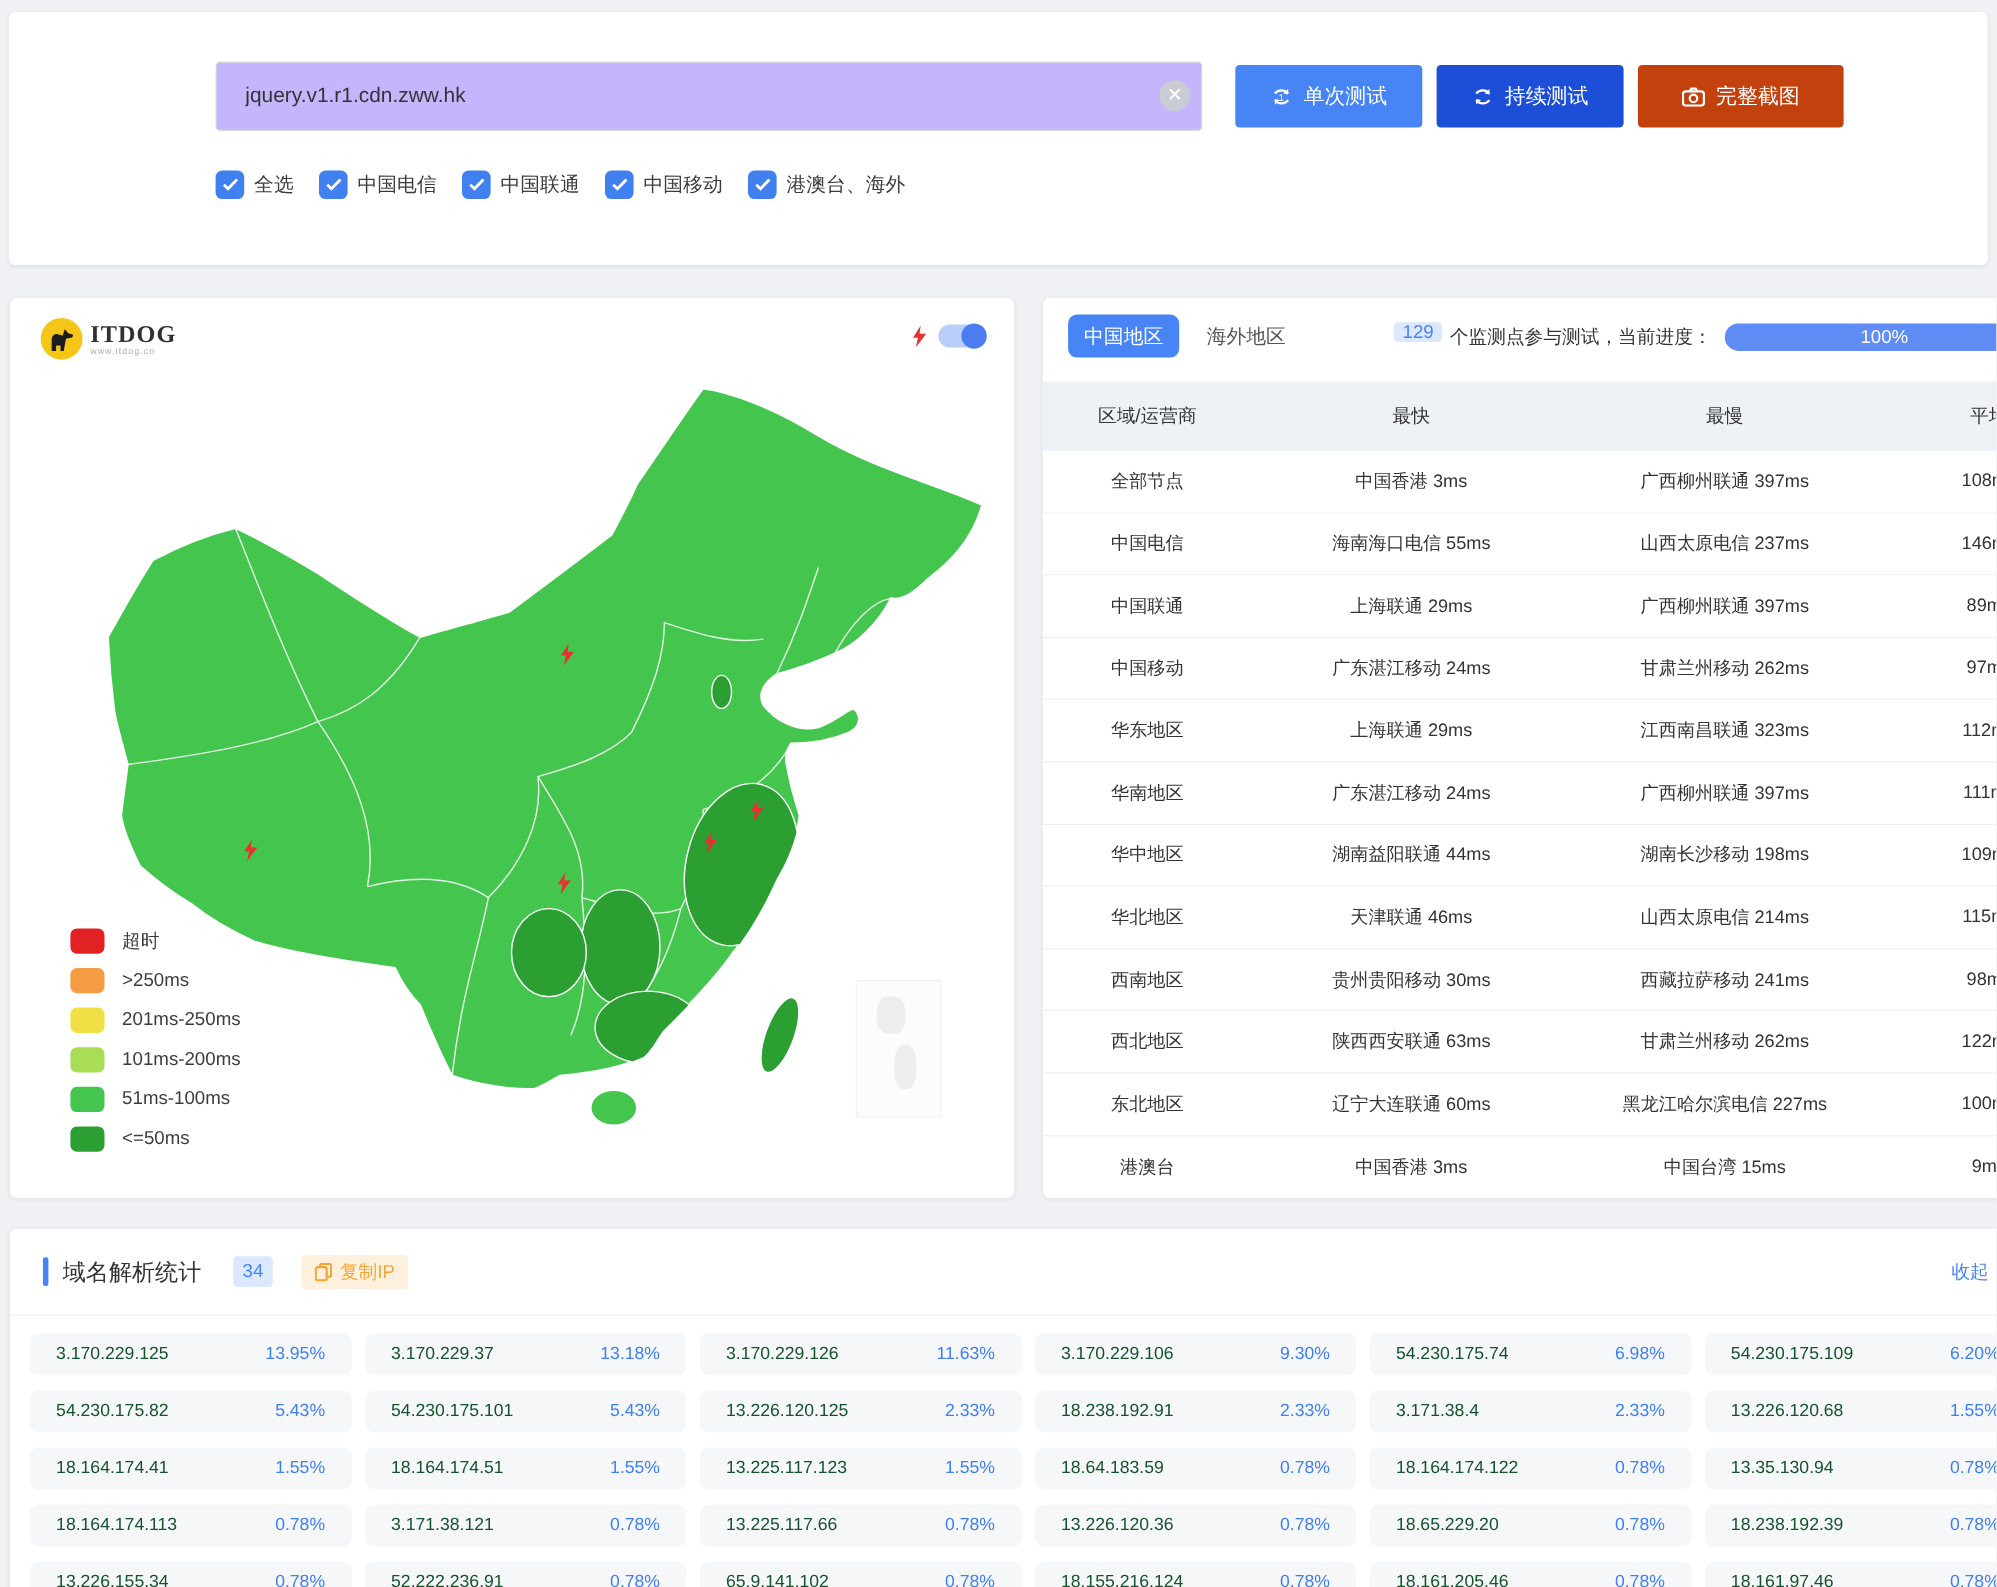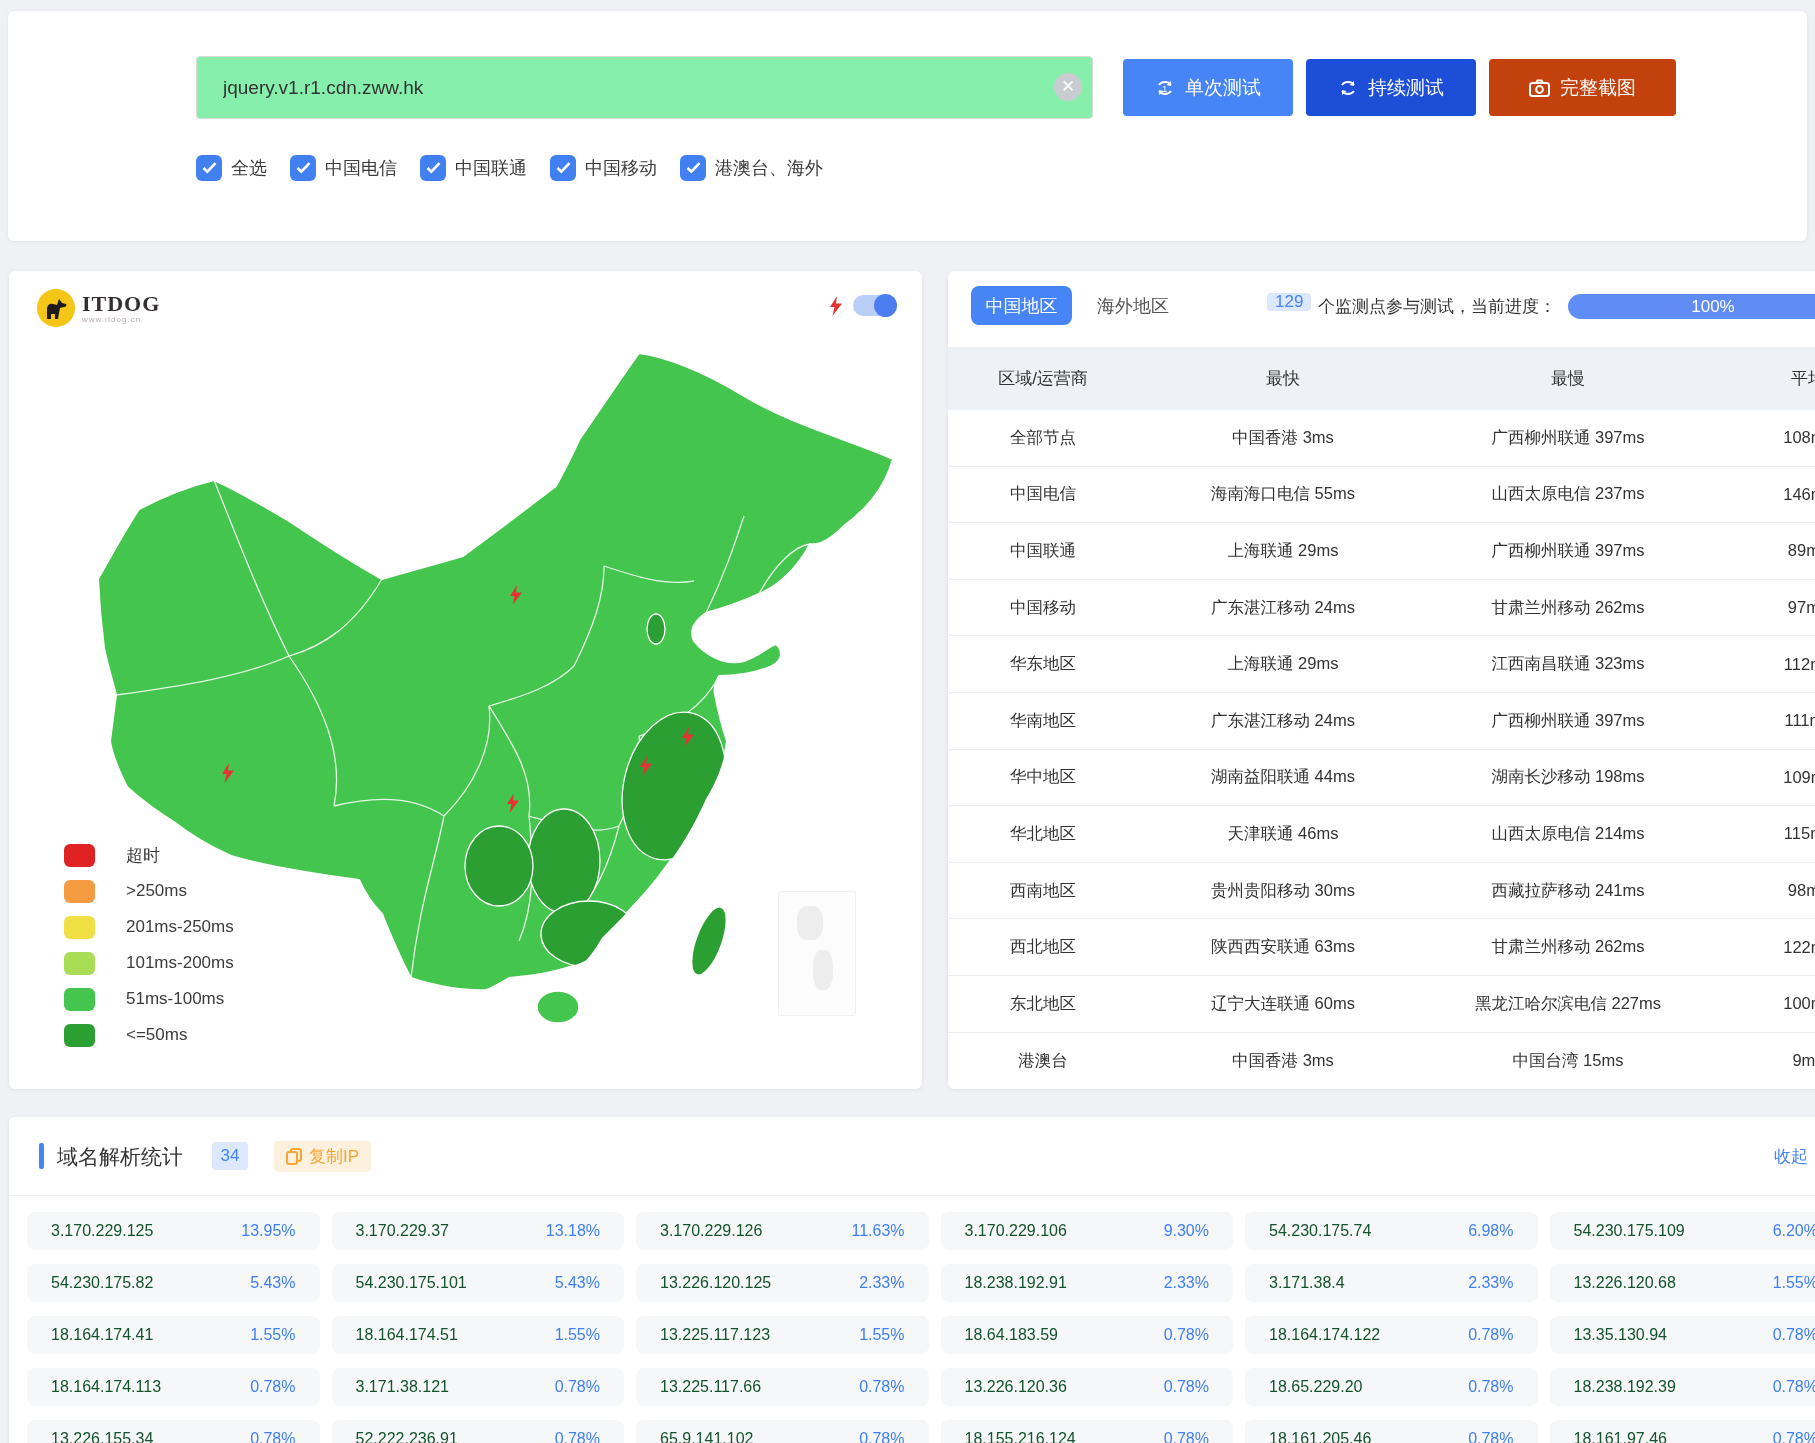--- a/index.html
+++ b/index.html
@@ -5,21 +5,21 @@
   * { margin:0; padding:0; box-sizing:border-box; }
   html,body { width:1815px; height:1443px; }
   body { font-family:"Liberation Sans","DejaVu Sans",sans-serif; color:#333; background:#eff1f5; }
   #page { position:relative; width:1815px; height:1443px; overflow:hidden; background:#eff1f5; }
   .card { position:absolute; background:#fff; border-radius:6px; box-shadow:0 1px 4px rgba(0,0,0,.07); }
 
   
   .top-card { left:8px; top:11px; width:1799px; height:230px; }
   .search-input { position:absolute; left:188px; top:45px; width:897px; height:63px;
     border:1px solid #d9d9d9; border-radius:4px; font-size:19px; color:#333; padding:0 60px 0 26px;
-    font-family:inherit; outline:none; background:#86efac; }
+    font-family:inherit; outline:none; background:#c4b5fd; }
   .clear-btn { position:absolute; left:1046px; top:62px; width:28px; height:28px; border-radius:50%;
     background:#c9ccd2; color:#fff; font-size:17px; line-height:28px; text-align:center; cursor:pointer; }
   .btn { position:absolute; top:48px; height:57px; border:none; border-radius:4px; color:#fff;
     font-size:19px; font-family:inherit; display:flex; align-items:center; justify-content:center; gap:10px; cursor:pointer; }
   .btn svg { display:block; }
   .btn-single { left:1115px; width:170px; background:#4784f5; }
   .btn-cont   { left:1298px; width:170px; background:#1d4ed8; }
   .btn-shot   { left:1481px; width:187px; background:#c2410c; }
 
   .cb-row { position:absolute; left:188px; top:142px; height:30px; display:flex; align-items:center; gap:23px; }
@@ -42,21 +42,21 @@
   .logo { position:absolute; left:28px; top:18px; display:flex; align-items:center; gap:7px; }
   .logo-circle { width:38px; height:38px; border-radius:50%; background:#f5c518; position:relative; overflow:hidden; }
   .logo-circle svg { position:absolute; left:4px; top:6px; }
   .logo-text { font-family:"Liberation Serif","DejaVu Serif",serif; font-weight:bold; font-size:22px; color:#342e30; letter-spacing:1px; line-height:22px; }
   .logo-sub { font-size:8px; color:#b5aaa5; letter-spacing:1px; }
   .map-tools { position:absolute; right:25px; top:24px; display:flex; align-items:center; gap:10px; }
   .toggle { width:44px; height:21px; border-radius:11px; background:#b9cef9; position:relative; cursor:pointer; }
   .toggle::after { content:""; position:absolute; right:0px; top:-1px; width:23px; height:23px; border-radius:50%; background:#4b7df0; }
   .china-map { position:absolute; left:55px; top:55px; width:845px; height:715px; }
   .legend { position:absolute; left:55px; top:566px; }
-  .legend-row { display:flex; align-items:center; gap:31px; height:36px; }
+  .legend-row { display:flex; align-items:center; gap:16px; height:36px; }
   .legend-swatch { width:31px; height:23px; border-radius:6px; flex:0 0 auto; }
   .legend-label { font-size:17px; color:#3c3c3c; }
   .sea-inset { position:absolute; left:769px; top:620px; width:78px; height:125px; background:#fcfcfc;
     border:1px solid #f0f0f0; border-radius:2px; }
   .sea-inset i { position:absolute; background:#ededed; border-radius:40%; display:block; }
 
   
   .right-card { left:948px; top:271px; width:900px; height:818px; }
   .panel-head { position:absolute; left:0; top:0; width:960px; height:76px; }
   .tab { position:absolute; top:15px; height:39px; border-radius:8px; font-size:18px; display:flex; align-items:center; justify-content:center; cursor:pointer; }

